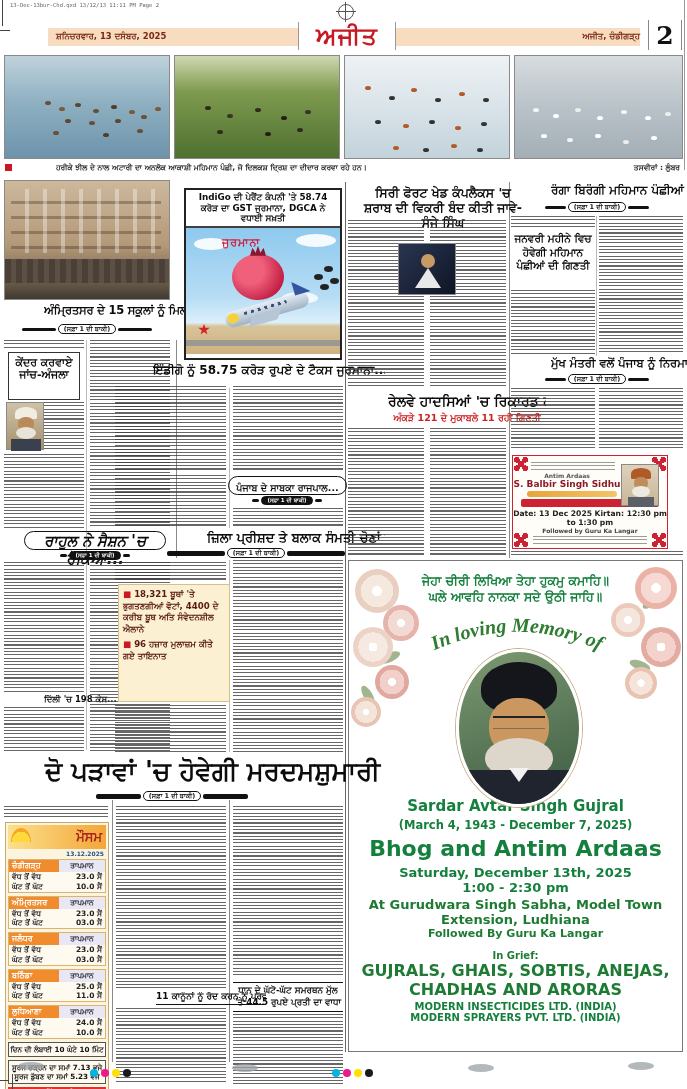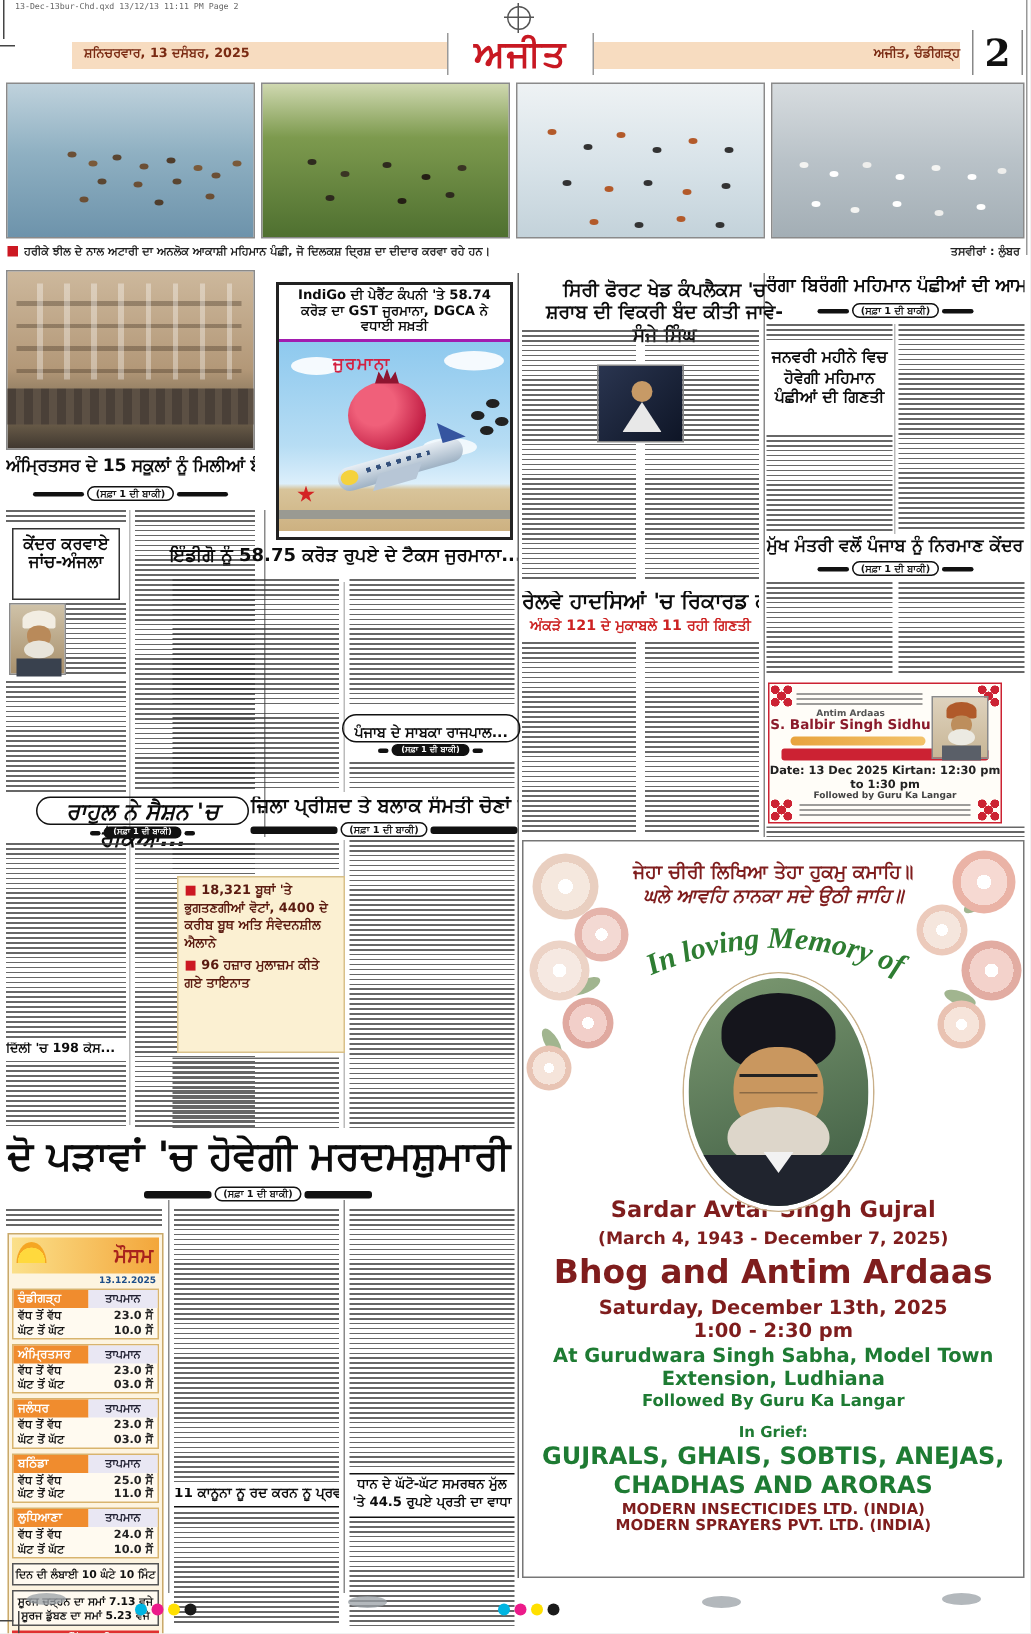--- a/index.html
+++ b/index.html
@@ -3,23 +3,23 @@
 <meta charset="utf-8">
 <style>
   html,body{margin:0;padding:0;background:#e8e8e8;}
   #page{position:relative;width:687px;height:1089px;background:#fff;margin:0 auto;overflow:hidden;
         font-family:"DejaVu Sans","Liberation Sans",sans-serif;color:#111;}
   .abs{position:absolute;}
   
   .gk{background-image:repeating-linear-gradient(to bottom,#3c3c3c 0,#3c3c3c 1.1px,transparent 1.1px,transparent 3.3px);opacity:.78;}
   .gk.light{opacity:.5}
   .hl{font-weight:bold;color:#0c0c0c;line-height:1.1;}
-  .nowrap{white-space:nowrap;overflow:hidden;}
+  .nowrap{white-space:nowrap;overflow:hidden;margin-left:40px;}
   .ctr{text-align:center;}
-  .maroon{color:#7f1d1d;}
+  .maroon{color:#15803d;}
   .green{color:#1e7b33;}
   
   .tag{display:flex;align-items:center;gap:2px;}
   .tag::before,.tag::after{content:"";flex:1;height:3px;background:#111;border-radius:2px;}
   .tag.thick::before,.tag.thick::after{height:5px;}
   .tag>span{border:1px solid #111;border-radius:8px;padding:0 5px;font-size:6.5px;font-weight:bold;white-space:nowrap;background:#fff;}
   .tag.dark>span{background:#111;color:#fff;border-color:#111;}
   .rule{background:#8a8a8a;}
   .photo{border:1px solid #8a8a8a;box-sizing:border-box;}
   .dots{position:absolute;width:6px;height:4px;border-radius:50%;}
@@ -125,21 +125,21 @@
   </div>
   <div class="abs tag dark" style="left:60px;top:551px;width:70px;">
       <span style="font-size:5.5px;">(ਸਫ਼ਾ 1 ਦੀ ਬਾਕੀ)</span>
     </div>
   <div class="abs gk" style="left:4px;top:562px;width:80px;height:130px;"></div>
   <div class="abs hl nowrap" style="left:4px;top:695px;width:80px;font-size:8.5px;">ਦਿੱਲੀ 'ਚ 198 ਕੇਸ...</div>
   <div class="abs gk" style="left:4px;top:707px;width:80px;height:45px;"></div>
   <div class="abs gk" style="left:90px;top:562px;width:80px;height:190px;"></div>
 
   <div class="abs" style="left:184px;top:188px;width:158px;height:172px;border:2px solid #222;box-sizing:border-box;background:#fff;">
-    <div class="hl ctr" style="font-size:8.8px;padding:2px 3px;border-bottom:2px solid #a21caf;line-height:1.2;">IndiGo ਦੀ ਪੇਰੈਂਟ ਕੰਪਨੀ 'ਤੇ 58.74 ਕਰੋੜ ਦਾ GST ਜੁਰਮਾਨਾ, DGCA ਨੇ ਵਧਾਈ ਸਖ਼ਤੀ</div>
+    <div class="hl ctr" style="font-size:8.8px;padding:2px 3px;border-bottom:2px solid #404040;line-height:1.2;">IndiGo ਦੀ ਪੇਰੈਂਟ ਕੰਪਨੀ 'ਤੇ 58.74 ਕਰੋੜ ਦਾ GST ਜੁਰਮਾਨਾ, DGCA ਨੇ ਵਧਾਈ ਸਖ਼ਤੀ</div>
     <div style="position:relative;height:126px;background:linear-gradient(180deg,#8ec9ee 0%,#b7ddf4 55%,#dcefFb 75%,#d8c49a 78%,#cdb181 100%);overflow:hidden;">
       <div class="abs" style="left:8px;top:10px;width:34px;height:12px;border-radius:50%;background:#fff;opacity:.9;"></div>
       <div class="abs" style="left:110px;top:6px;width:40px;height:13px;border-radius:50%;background:#fff;opacity:.9;"></div>
       <div class="abs" style="left:96px;top:64px;width:36px;height:12px;border-radius:50%;background:#fff;opacity:.8;"></div>
       <div class="abs" style="left:36px;top:8px;font-size:11px;font-weight:bold;color:#d42040;letter-spacing:1px;">ਜੁਰਮਾਨਾ</div>
       <div class="abs" style="left:46px;top:26px;width:52px;height:46px;border-radius:50%;background:radial-gradient(circle at 35% 35%,#f0607a 0 30%,#c21f45 75%);">
         <div class="abs" style="left:18px;top:-8px;width:16px;height:10px;background:#8e1530;clip-path:polygon(0 100%,15% 20%,35% 70%,50% 0,65% 70%,85% 20%,100% 100%);"></div>
       </div>
       <div class="abs" style="left:28px;top:62px;width:104px;height:40px;transform:rotate(-16deg);">
         <div class="abs" style="left:10px;top:12px;width:86px;height:16px;border-radius:9px;background:linear-gradient(#e8eef4,#9fb2c4);"></div>
@@ -242,21 +242,21 @@
 
     <div>
       <div class="leaf" style="left:292px;top:36px;transform:rotate(-35deg);"></div>
       <div class="leaf" style="left:280px;top:100px;transform:rotate(20deg);"></div>
       <div class="flower" style="left:286px;top:6px;width:42px;height:42px;background:radial-gradient(circle,#fff 0 16%,#f6d9d2 16% 52%,#eab3a6 52% 76%,transparent 77%);"></div>
       <div class="flower" style="left:262px;top:42px;width:34px;height:34px;background:radial-gradient(circle,#fff 0 16%,#f5e6dd 16% 52%,#eccabb 52% 76%,transparent 77%);"></div>
       <div class="flower" style="left:292px;top:66px;width:40px;height:40px;background:radial-gradient(circle,#fff 0 16%,#f3d2cb 16% 52%,#e2aca2 52% 76%,transparent 77%);"></div>
       <div class="flower" style="left:276px;top:106px;width:32px;height:32px;background:radial-gradient(circle,#fff 0 16%,#f6e4da 16% 52%,#e9c2b2 52% 76%,transparent 77%);"></div>
     </div>
     <div class="ctr maroon" style="margin-top:12px;font-size:12.5px;font-weight:bold;">ਜੇਹਾ ਚੀਰੀ ਲਿਖਿਆ ਤੇਹਾ ਹੁਕਮੁ ਕਮਾਹਿ॥</div>
-    <div class="ctr maroon" style="font-size:12.5px;font-weight:bold;font-style:italic;">ਘਲੇ ਆਵਹਿ ਨਾਨਕਾ ਸਦੇ ਉਠੀ ਜਾਹਿ॥</div>
+    <div class="ctr maroon" style="font-size:12.5px;font-weight:bold;">ਘਲੇ ਆਵਹਿ ਨਾਨਕਾ ਸਦੇ ਉਠੀ ਜਾਹਿ॥</div>
     <svg class="abs" style="left:28px;top:44px;" width="280" height="72" viewBox="0 0 280 72">
       <path id="arcp" d="M16,68 Q140,-14 264,68" fill="none"></path>
       <text font-size="20" fill="#2e7d32" font-style="italic" font-weight="bold" font-family="'Liberation Serif','DejaVu Serif',serif">
         <textPath href="#arcp" startOffset="50%" text-anchor="middle">In loving Memory of</textPath>
       </text>
     </svg>
     <div class="abs oval" style="left:107px;top:88px;width:120px;height:152px;">
       <div class="abs" style="left:22px;top:10px;width:76px;height:52px;border-radius:50% 50% 42% 42%;background:#15151c;"></div>
       <div class="abs" style="left:30px;top:46px;width:60px;height:58px;border-radius:46%;background:#c9975f;"></div>
       <div class="abs" style="left:34px;top:64px;width:52px;height:10px;border-top:2px solid #222;border-bottom:1px solid rgba(20,20,20,.35);"></div>

